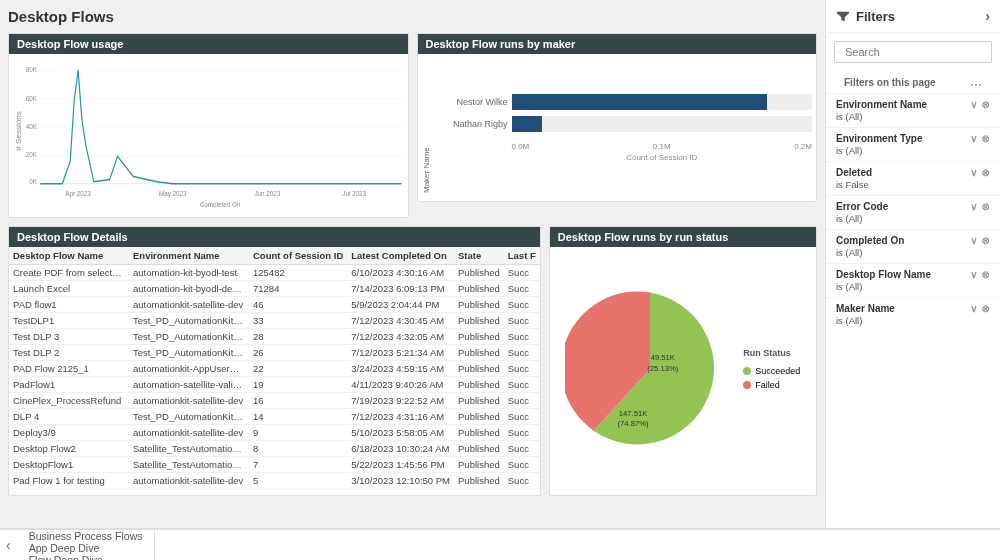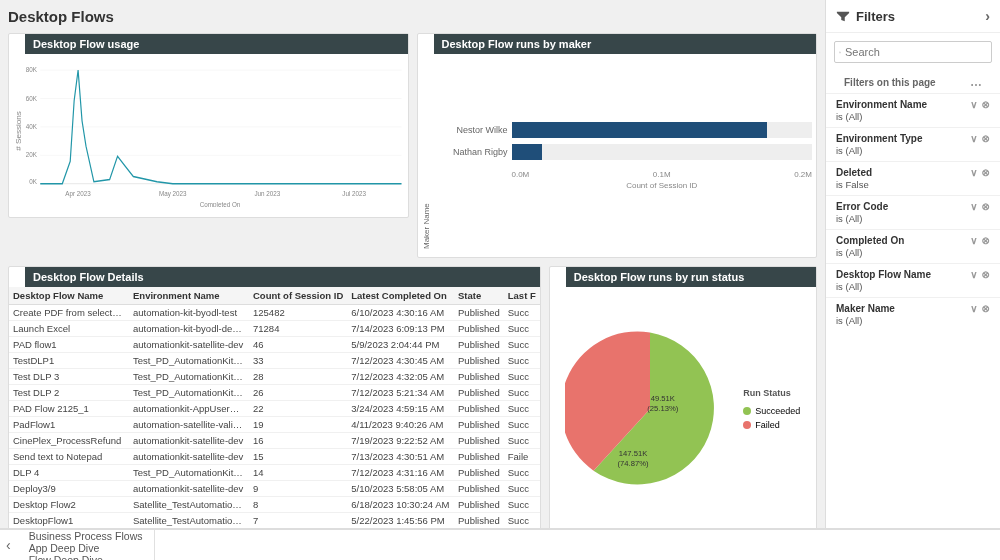--- a/index.html
+++ b/index.html
@@ -6,24 +6,24 @@
     body { font-family: 'Segoe UI', Arial, sans-serif; font-size: 11px; background: #f0f0f0; width: 1000px; height: 560px; overflow: hidden; display: flex; flex-direction: column; }
 
     .main-area { display: flex; flex: 1; overflow: hidden; }
     .content-area { flex: 1; padding: 8px; overflow: hidden; background: #f0f0f0; }
     .page-title { font-size: 15px; font-weight: 600; color: #333; margin-bottom: 8px; }
 
     .top-row { display: flex; gap: 8px; margin-bottom: 8px; }
     .bottom-row { display: flex; gap: 8px; }
 
     .card { background: white; border: 1px solid #ddd; border-radius: 2px; }
-    .card-title { font-size: 11px; font-weight: 600; color: white; background: #374649; padding: 4px 8px; margin-left: 16px; }
+    .card-title { font-size: 11px; font-weight: 600; color: white; background: #374649; padding: 4px 8px; }
 
     .usage-card { flex: 1; height: 185px; }
-    .maker-card { flex: 1; height: 225px; }
+    .maker-card { flex: 1; height: 169px; }
     .details-card { flex: 1.1; height: 270px; }
     .status-card { flex: 1; height: 270px; }
 
     
     .chart-area { padding: 6px; height: calc(100% - 24px); position: relative; }
 
     
     .table-wrapper { overflow: hidden; height: calc(100% - 24px); }
     table { width: 100%; border-collapse: collapse; font-size: 9.5px; }
     thead th { background: #f5f5f5; border-bottom: 1px solid #ddd; padding: 3px 4px; text-align: left; font-weight: 600; color: #333; white-space: nowrap; position: sticky; top: 0; }
@@ -215,28 +215,20 @@
                 </tr>
                 <tr>
                   <td title="CinePlex_ProcessRefund">CinePlex_ProcessRefund</td>
                   <td title="automationkit-satellite-dev">automationkit-satellite-dev</td>
                   <td title="16">16</td>
                   <td title="7/19/2023 9:22:52 AM">7/19/2023 9:22:52 AM</td>
                   <td title="Published">Published</td>
                   <td title="Succ">Succ</td>
                 </tr>
                 <tr>
-                  <td title="Send text to Notepad">Send text to Notepad</td>
-                  <td title="automationkit-satellite-dev">automationkit-satellite-dev</td>
-                  <td title="15">15</td>
-                  <td title="7/13/2023 4:30:51 AM">7/13/2023 4:30:51 AM</td>
-                  <td title="Published">Published</td>
-                  <td title="Faile">Faile</td>
-                </tr>
-                <tr>
                   <td title="DLP 4">DLP 4</td>
                   <td title="Test_PD_AutomationKit_Satellite">Test_PD_AutomationKit_Satellite</td>
                   <td title="14">14</td>
                   <td title="7/12/2023 4:31:16 AM">7/12/2023 4:31:16 AM</td>
                   <td title="Published">Published</td>
                   <td title="Succ">Succ</td>
                 </tr>
                 <tr>
                   <td title="Deploy3/9">Deploy3/9</td>
                   <td title="automationkit-satellite-dev">automationkit-satellite-dev</td>

